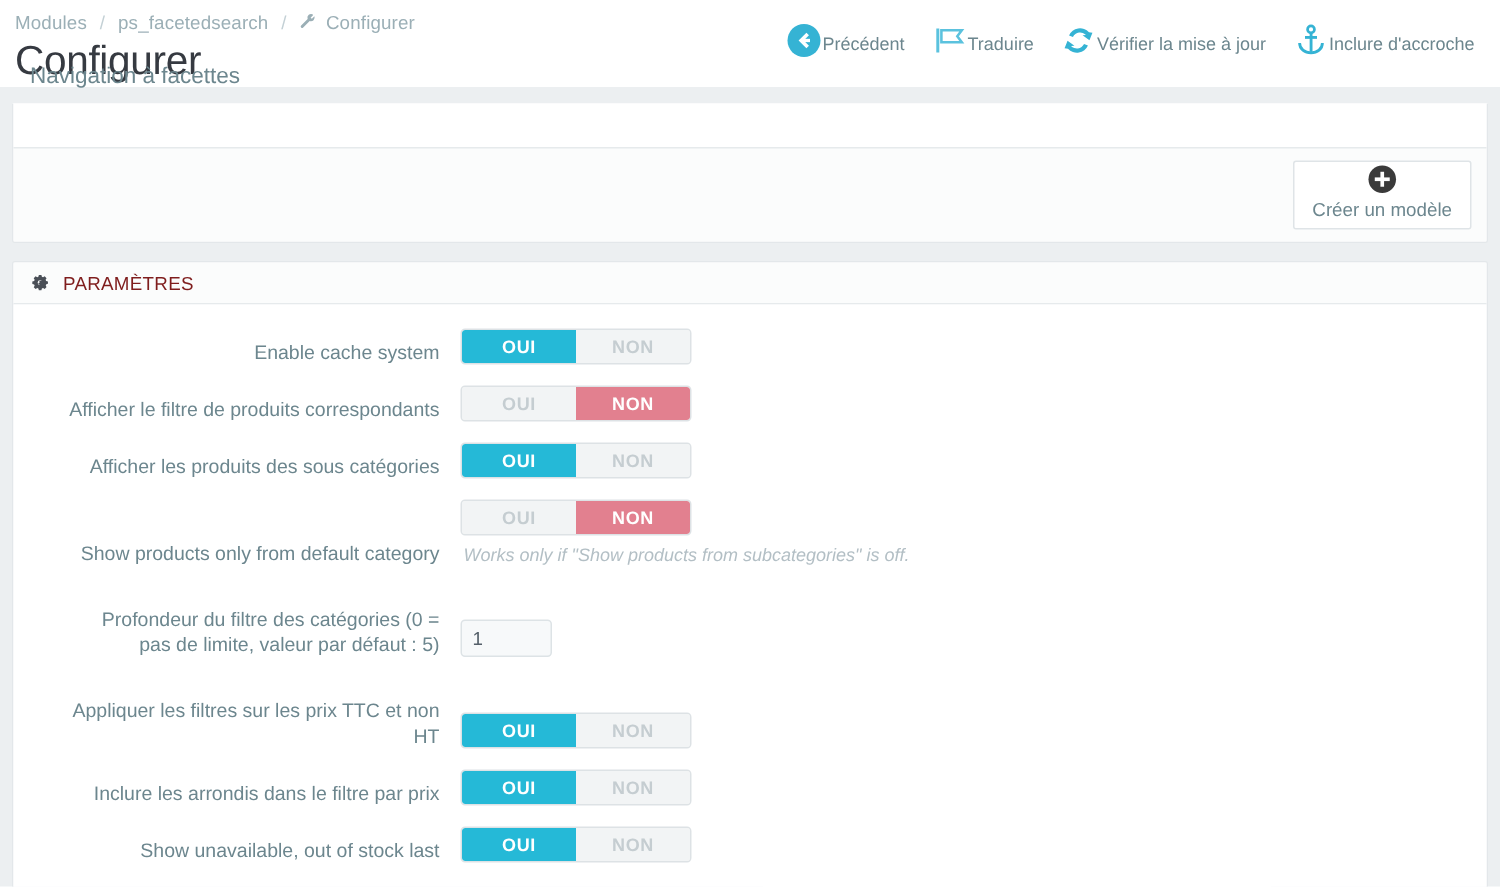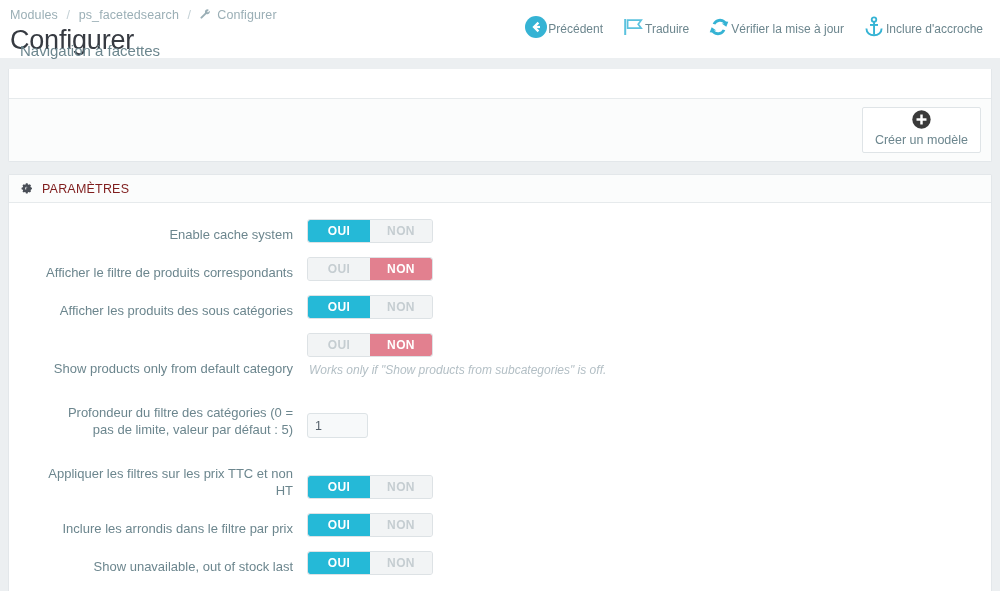--- a/index.html
+++ b/index.html
@@ -190,21 +190,21 @@
     overflow: hidden;
     border: 1px solid #dde2e5;
     background: #f2f4f5;
     height: 24px;
     box-sizing: border-box;
   }
   .switch .sw {
     display: flex;
     align-items: center;
     justify-content: center;
-    width: 62px;
+    width: 76px;
     font-size: 12px;
     font-weight: bold;
     letter-spacing: .4px;
     cursor: pointer;
     color: #c5cdd1;
     background: #f2f4f5;
     user-select: none;
   }
   .switch .sw.on-yes {
     background: #25b9d7;

